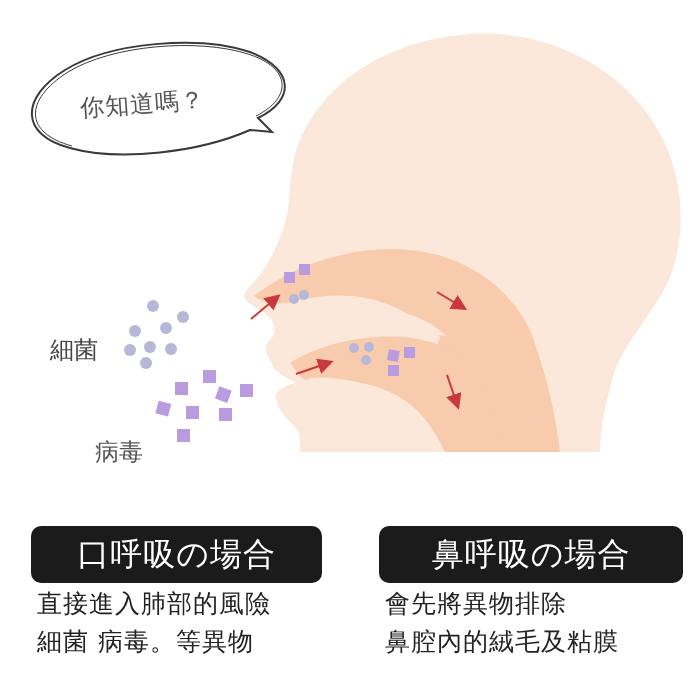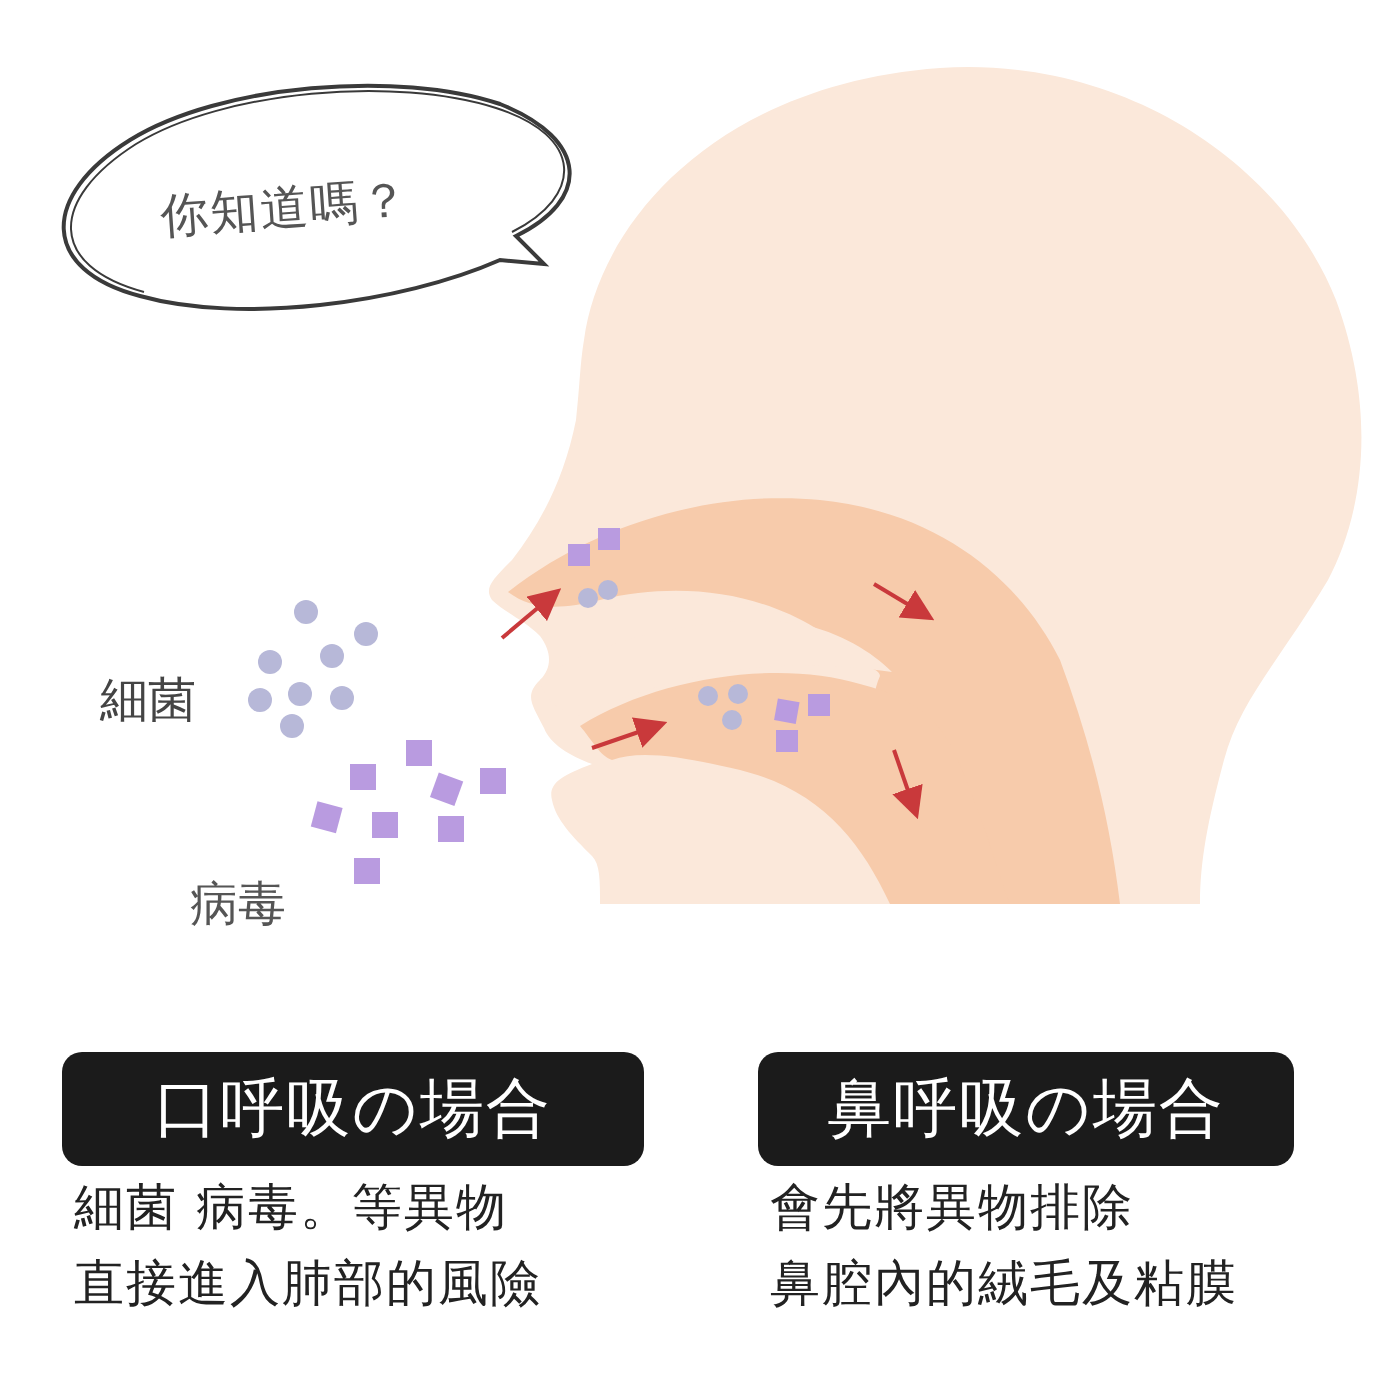--- a/index.html
+++ b/index.html
@@ -7,21 +7,21 @@
          font-family: "DejaVu Sans", "Liberation Sans", sans-serif; }
   #art { position:absolute; left:0; top:0; }
   .bubble-text { position:absolute; left:80px; top:88px; font-size:24px; color:#555555;
                  font-family:"DejaVu Serif","Liberation Serif",serif; transform:rotate(-4deg); letter-spacing:1px; }
   .label { position:absolute; font-size:24px; color:#444444; }
   .label-bacteria { left:50px; top:334px; }
   .label-virus { left:95px; top:436px; color:#555555; }
   .badge { position:absolute; top:512px; height:57px; background:#1b1b1b; border-radius:10px;
            color:#ffffff; font-size:32px; display:flex; align-items:center; justify-content:center; letter-spacing:1px;margin-top:14px; }
   .badge-mouth { left:31px; width:291px; }
-  .badge-nose { left:379px; width:268px; }
+  .badge-nose { left:379px; width:304px; }
   .desc { position:absolute; font-size:25px; color:#222222; line-height:38px; letter-spacing:1px; }
   .desc-mouth { left:37px; top:585px; }
   .desc-nose { left:385px; top:585px; }
   .desc .line { display:block; white-space:nowrap; }
 </style>
 </head>
 <body>
 
 <svg id="art" width="700" height="700" viewBox="0 0 700 700">
 
@@ -123,21 +123,21 @@
     <line x1="447" y1="375" x2="457" y2="404" marker-end="url(#ah)"></line>
   </g>
 </svg>
 
 <div class="bubble-text">你知道嗎？</div>
 <div class="label label-bacteria">細菌</div>
 <div class="label label-virus">病毒</div>
 
 <div class="badge badge-mouth">口呼吸の場合</div>
 <div class="desc desc-mouth">
+  <span class="line">直接進入肺部的風險</span>
   <span class="line">細菌  病毒。等異物</span>
-  <span class="line">直接進入肺部的風險</span>
 </div>
 
 <div class="badge badge-nose">鼻呼吸の場合</div>
 <div class="desc desc-nose">
   <span class="line">會先將異物排除</span>
   <span class="line">鼻腔內的絨毛及粘膜</span>
 </div>
 
 </body></html>

